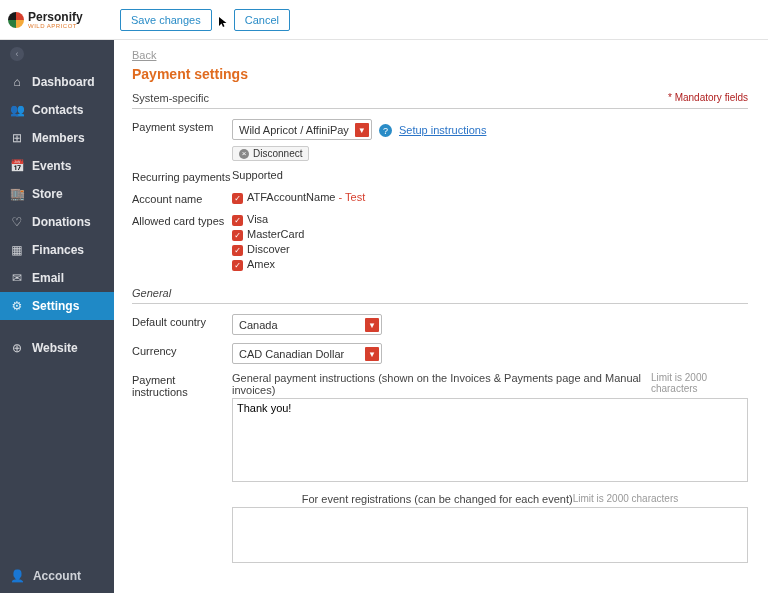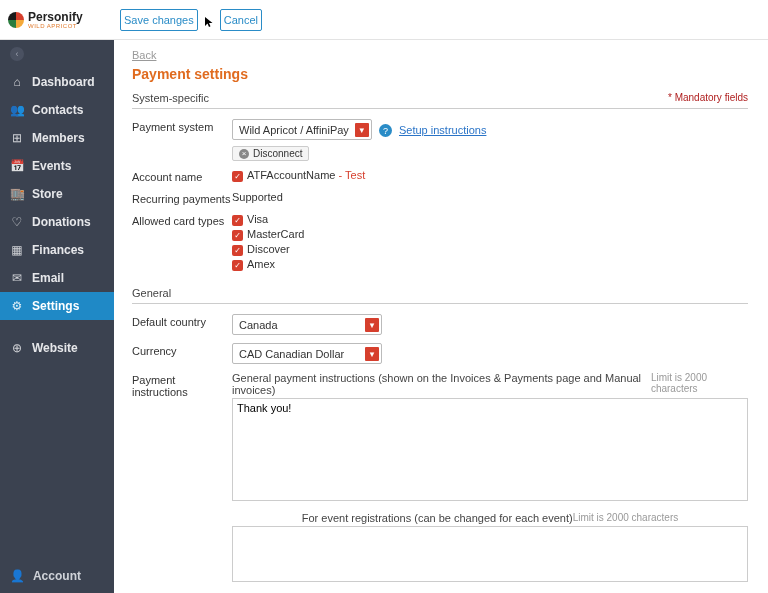--- a/index.html
+++ b/index.html
@@ -3,21 +3,21 @@
 <meta charset="utf-8">
 <style>
   * { box-sizing: border-box; margin: 0; padding: 0; }
   body { font-family: Arial, Helvetica, sans-serif; font-size: 12px; color: #333; background: #fff; width: 768px; height: 593px; overflow: hidden; display: flex; flex-direction: column; }
   .topbar { height: 40px; display: flex; align-items: center; padding: 0 8px; border-bottom: 1px solid #e3e3e3; gap: 6px; }
   .logo-area { display: flex; align-items: center; gap: 4px; width: 106px; }
   .logo-circle { width: 16px; height: 16px; border-radius: 50%; background: conic-gradient(#d63f2d 0 90deg, #f4a93a 90deg 180deg, #2a7d3e 180deg 270deg, #1a1a1a 270deg 360deg); }
   .logo-text { display: flex; flex-direction: column; line-height: 1; }
   .logo-text .brand { font-weight: bold; font-size: 12px; color: #222; }
   .logo-text .sub { font-size: 6px; color: #e07a2d; letter-spacing: 0.5px; }
-  .btn { border: 1px solid #2a8cc7; color: #2a8cc7; background: #fff; padding: 4px 3px; font-size: 11px; border-radius: 2px; cursor: pointer; }
+  .btn { border: 1px solid #2a8cc7; color: #2a8cc7; background: #fff; padding: 4px 10px; font-size: 11px; border-radius: 2px; cursor: pointer; }
   .btn-primary { color: #2a8cc7; border-color: #2a8cc7; }
   .main { flex: 1; display: flex; min-height: 0; }
   .sidebar { width: 114px; background: #3b4250; color: #d7d9dd; display: flex; flex-direction: column; font-size: 12px; }
   .collapse-handle { height: 28px; display:flex; align-items:center; padding-left: 10px; }
   .collapse-circle { width: 14px; height: 14px; border-radius:50%; background:#4a5161; display:flex; align-items:center; justify-content:center; color:#9aa0ad; font-size:9px;}
   .nav { flex: 1; }
   .nav-item { display: flex; align-items: center; gap: 8px; padding: 7px 10px; color: #e6e7ea; font-weight: bold; cursor: pointer; }
   .nav-item .ico { width: 14px; text-align: center; opacity: 0.85; font-weight: normal; }
   .nav-item.active { background: #1f89c6; color: #fff; }
   .nav-spacer { height: 14px; }
@@ -33,24 +33,24 @@
   .row-body { flex: 1; font-size: 11px; }
   .select { display:inline-flex; align-items:center; border:1px solid #bbb; border-radius:2px; height:21px; font-size:11px; background:#fff; padding:0 2px 0 6px; cursor:pointer; }
   .select-arrow { width:14px; height:14px; background:#d63f2d; color:#fff; font-size:9px; display:flex; align-items:center; justify-content:center; margin-left:6px; border-radius:1px; }
   .help-icon { display:inline-flex; width:13px; height:13px; border-radius:50%; background:#2a8cc7; color:#fff; font-size:9px; align-items:center; justify-content:center; margin:0 4px; }
   .link { color:#2a74c7; text-decoration: underline; cursor:pointer; }
   .disconnect-btn { display:inline-flex; align-items:center; gap:4px; border:1px solid #ccc; background:#f5f5f5; border-radius:2px; padding:1px 6px; font-size:10px; cursor:pointer; }
   .x-ico { display:inline-flex; width:10px; height:10px; border-radius:50%; background:#888; color:#fff; font-size:8px; align-items:center; justify-content:center; }
   .check-ico { display:inline-flex; width:11px; height:11px; border-radius:2px; background:#d63f2d; color:#fff; font-size:8px; align-items:center; justify-content:center; margin-right:4px; }
   .card-types div { margin-bottom: 2px; }
   .acct-test { color:#d63f2d; }
-  .section-general { font-size:11px; color:#444; border-bottom:1px solid #ccc; padding-bottom:4px; margin: 14px 0 10px; }
+  .section-general { font-size:11px; color:#444; border-bottom:1px solid #ccc; padding-bottom:4px; margin: 14px 0 10px; font-style: italic; }
   .instr-head { display:flex; justify-content:center; font-size:11px; color:#444; margin-bottom:2px; }
   .limit { color:#999; font-size:10px; }
-  textarea { width:100%; height:103px; border:1px solid #ccc; font-family:inherit; font-size:11px; padding:3px 4px; resize:none; }
+  textarea { width:100%; height:84px; border:1px solid #ccc; font-family:inherit; font-size:11px; padding:3px 4px; resize:none; }
   .ta2 { height:56px; }
   .cursor-icon { display:inline-block; width:10px; height:12px; position:relative; top:2px; }
 </style>
 </head>
 <body>
 
 <div class="topbar">
   <div class="logo-area">
     <div class="logo-circle"></div>
     <div class="logo-text">
@@ -142,29 +142,29 @@
         <div style="margin-top:6px;">
           <span class="disconnect-btn">
             <span class="x-ico">×</span>
             <span>Disconnect</span>
           </span>
         </div>
       </div>
     </div>
 
     <div class="row">
-      <div class="row-label">Account name</div>
-      <div class="row-body">
-        <span class="check-ico">✓</span><span>ATFAccountName</span><span class="acct-test"> - Test</span>
-      </div>
-    </div>
-
-    <div class="row">
       <div class="row-label">Recurring payments</div>
       <div class="row-body">Supported</div>
+    </div>
+
+    <div class="row">
+      <div class="row-label">Account name</div>
+      <div class="row-body">
+        <span class="check-ico">✓</span><span>ATFAccountName</span><span class="acct-test"> - Test</span>
+      </div>
     </div>
 
     <div class="row">
       <div class="row-label">Allowed card types</div>
       <div class="row-body card-types">
         <div><span class="check-ico">✓</span><span>Visa</span></div>
         <div><span class="check-ico">✓</span><span>MasterCard</span></div>
         <div><span class="check-ico">✓</span><span>Discover</span></div>
         <div><span class="check-ico">✓</span><span>Amex</span></div>
       </div>

